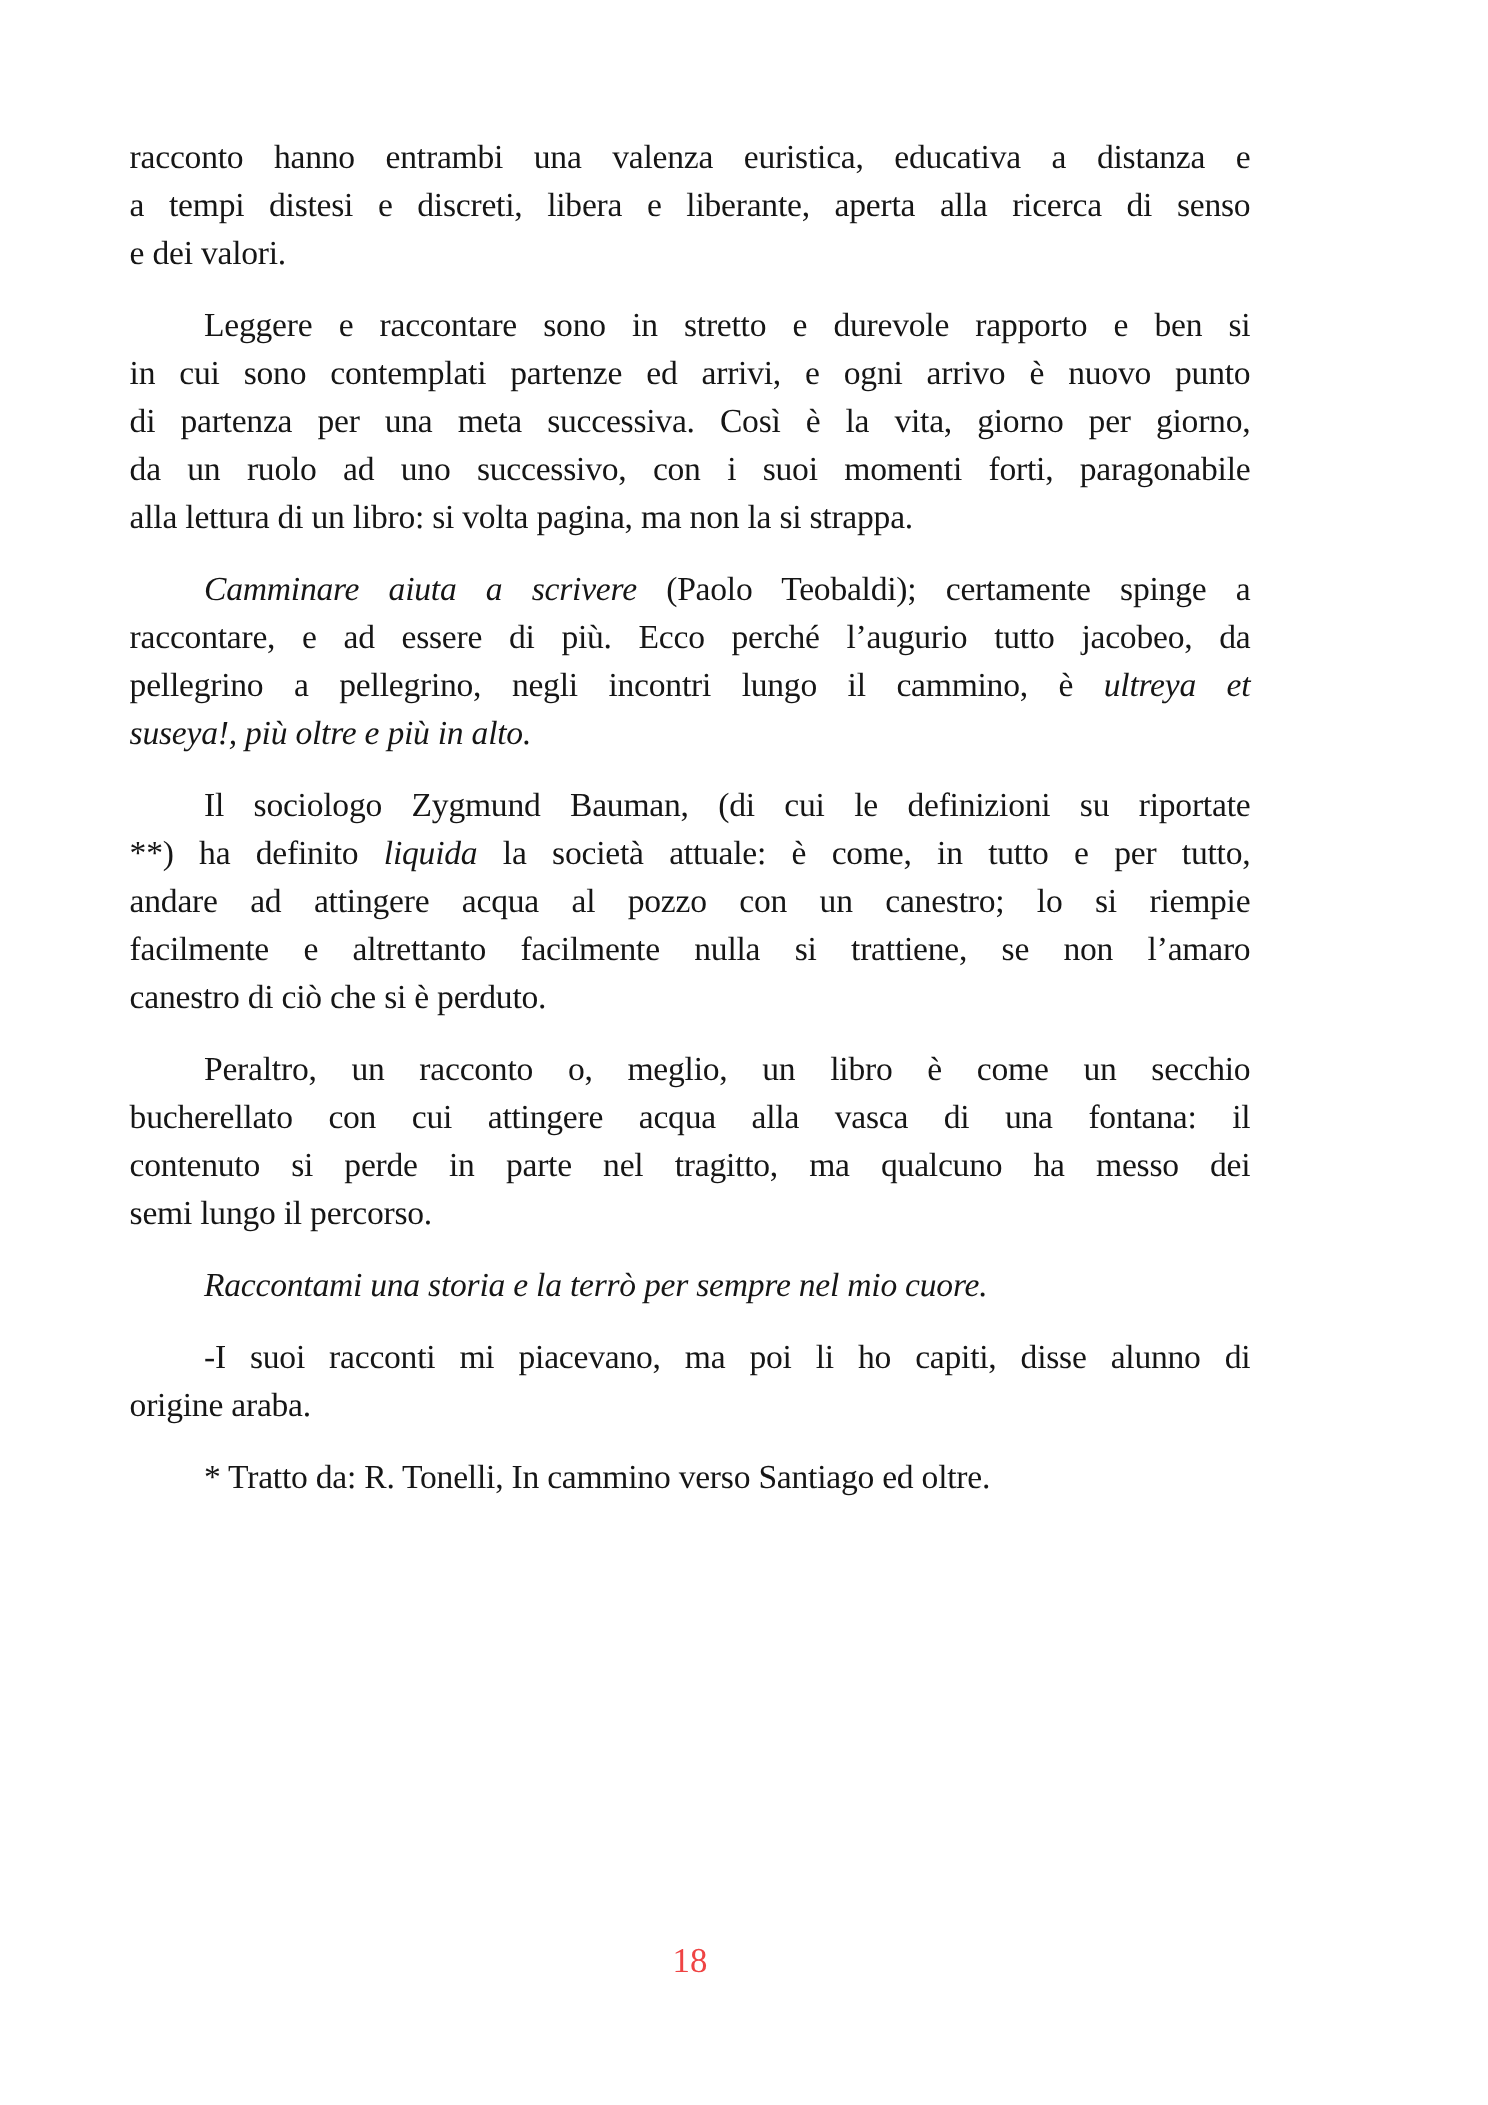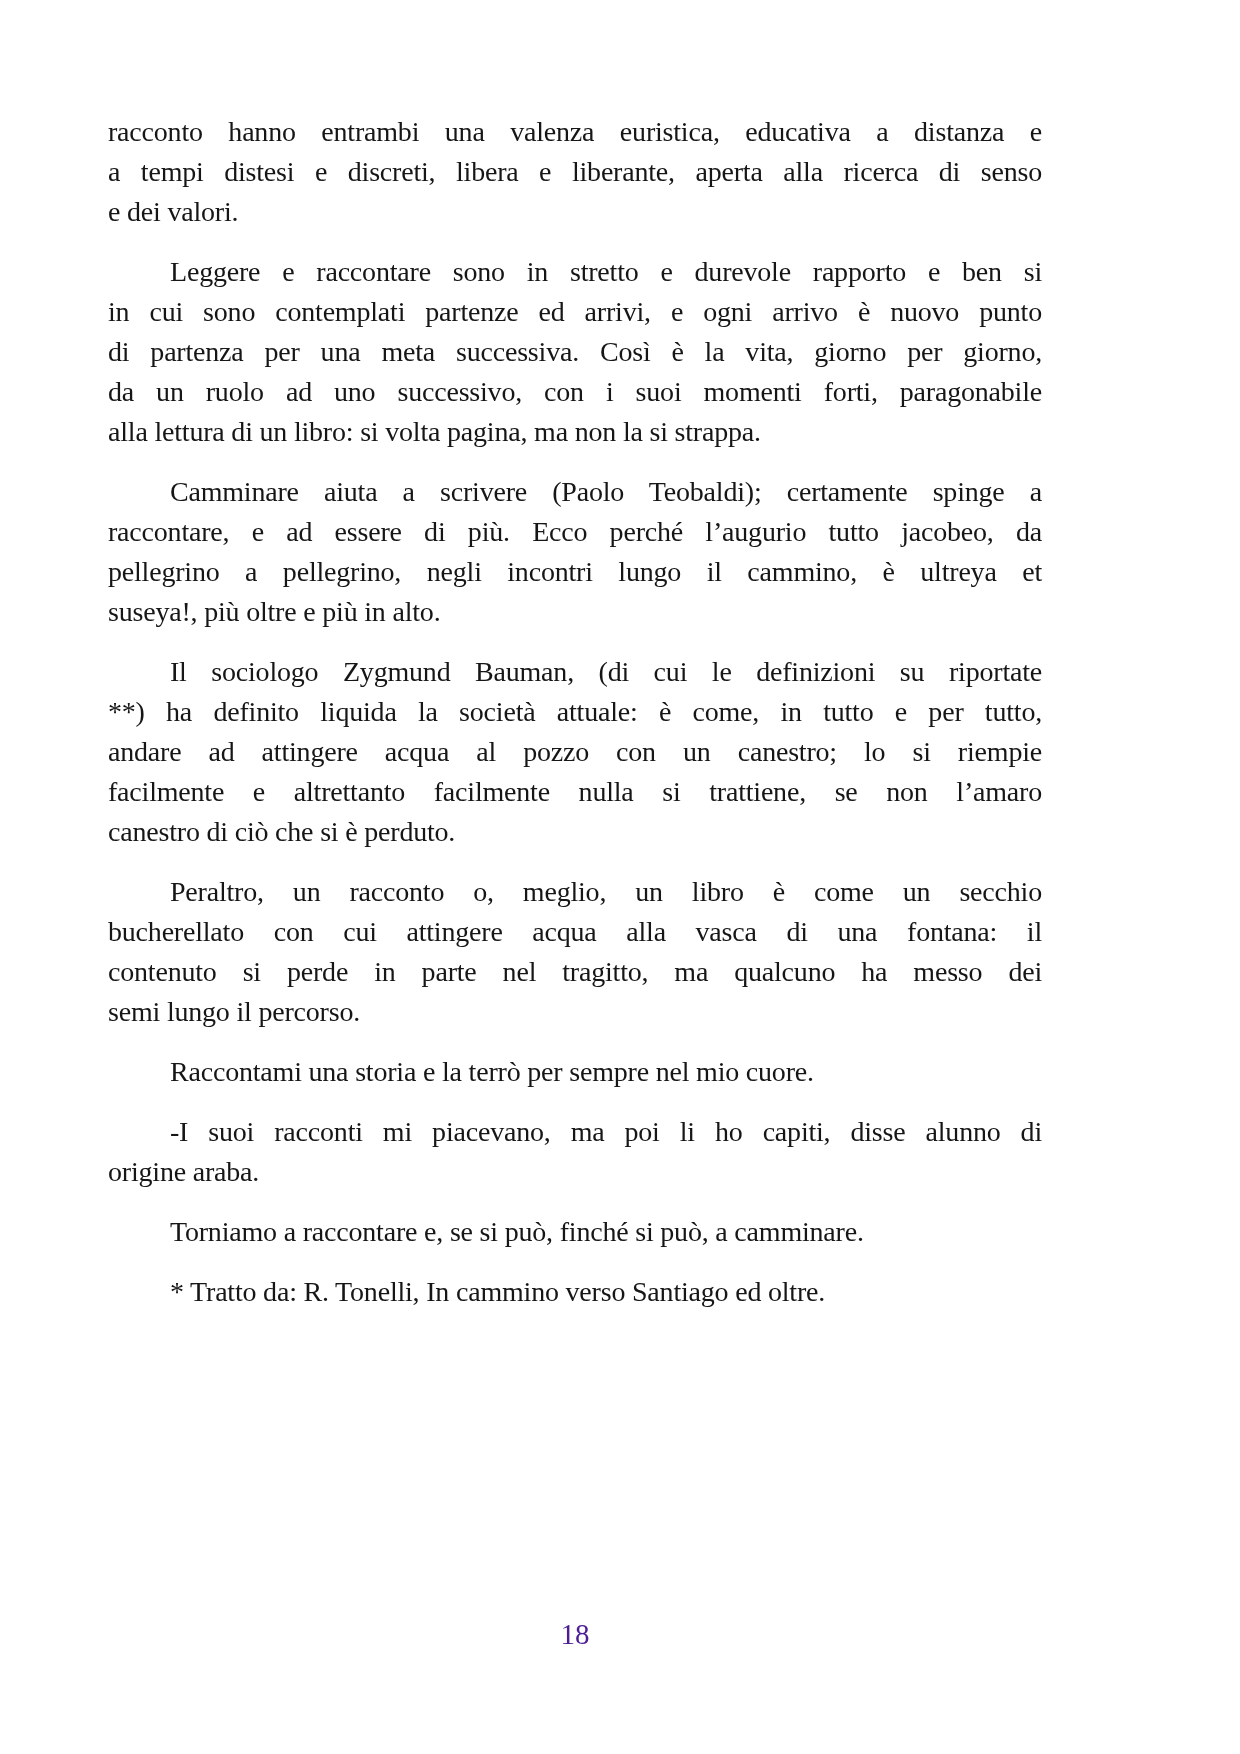--- a/index.html
+++ b/index.html
@@ -20,29 +20,29 @@
     left: 108px; top: 112px;
     width: 934px;
     font-size: 28px;
     line-height: 40px;
     letter-spacing: -0.2px;
   }
   .para { margin: 0; }
   .para.indent .line:first-child { text-indent: 62px; margin-top: 20px; }
   .line { min-height: 40px; text-align: left; }
   .line.j { text-align: justify; text-align-last: justify; }
-  .it { }
+  .it { font-style: italic; }
   .page-number {
     position: absolute;
     left: 108px; top: 1614px;
     width: 934px;
     text-align: center;
     font-size: 29px;
     line-height: 40px;
-    color: #4c1d95;
+    color: #ef4444;
   }
 </style>
 </head>
 <body>
 
 <div class="page">
   <div class="text-block" id="text-block">
       <div class="para">
         <div class="line j">racconto hanno entrambi una valenza euristica, educativa a distanza e</div>
         <div class="line j">a tempi distesi e discreti, libera e liberante, aperta alla ricerca di senso</div>
@@ -75,20 +75,17 @@
         <div class="line">semi lungo il percorso.</div>
       </div>
       <div class="para indent">
         <div class="line"><span class="it">Raccontami una storia e la terrò per sempre nel mio cuore.</span></div>
       </div>
       <div class="para indent">
         <div class="line j">-I suoi racconti mi piacevano, ma poi li ho capiti, disse alunno di</div>
         <div class="line">origine araba.</div>
       </div>
       <div class="para indent">
-        <div class="line">Torniamo a raccontare e, se si può, finché si può, a camminare.</div>
-      </div>
-      <div class="para indent">
         <div class="line">* Tratto da: R. Tonelli, In cammino verso Santiago ed oltre.</div>
       </div>
     </div>
   <div class="page-number">18</div>
 </div>
 
 </body></html>

